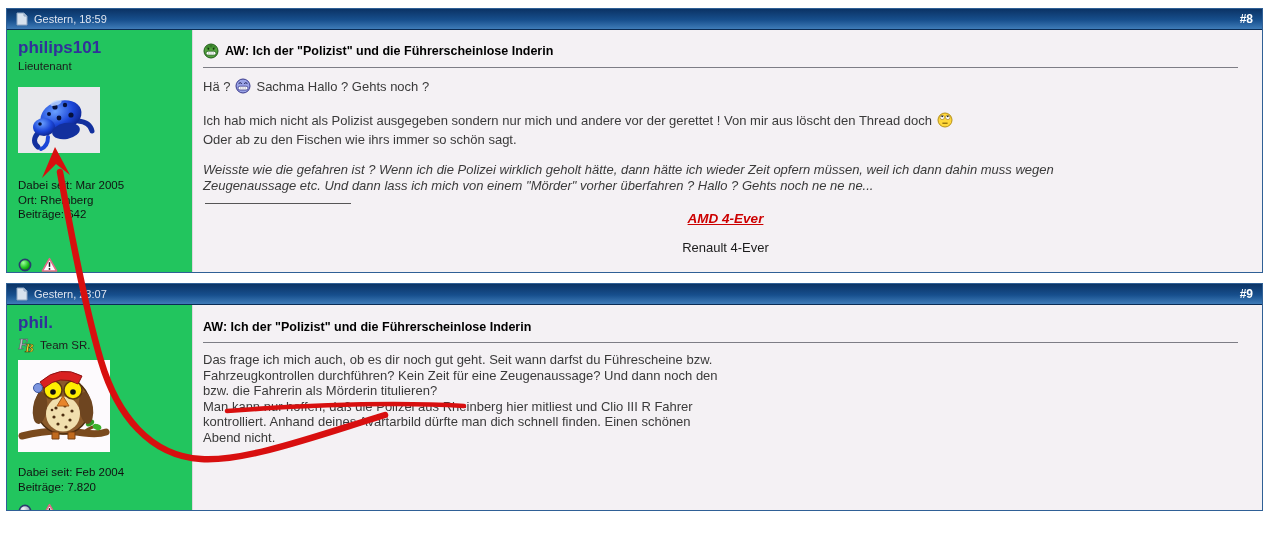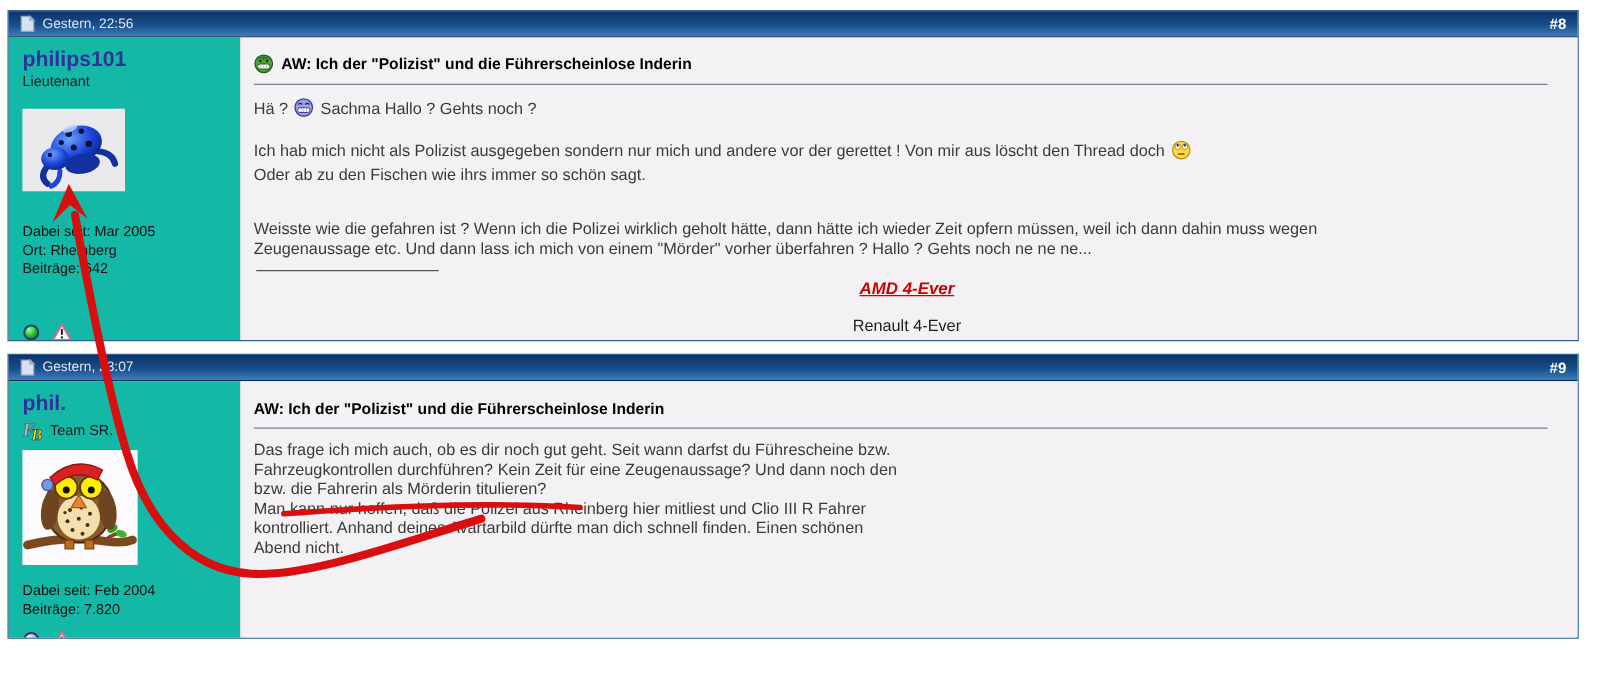--- a/index.html
+++ b/index.html
@@ -10,21 +10,21 @@
   .post-1 { top:8px;  height:265px; }
   .post-2 { top:283px; height:228px; }
 
   .post-header { height:21px; display:flex; align-items:center; padding:0 9px;
                  background:linear-gradient(180deg,#0b3365 0%,#174f8d 55%,#3f7cb8 100%);
                  border-bottom:1px solid #0a2c55; }
   .post-date { color:#dfe5f0; font-size:11px; margin-left:6px; }
   .post-num  { margin-left:auto; color:#ffffff; font-size:12px; font-weight:bold; text-decoration:none; }
 
   .post-body { display:flex; height:calc(100% - 21px); }
-  .user-col  { width:186px; background:#14b8a6; border-right:1px solid #ddd8dd;
+  .user-col  { width:186px; background:#22c55e; border-right:1px solid #ddd8dd;
                padding:8px 8px 0 11px; overflow:hidden; }
   .msg-col   { flex:1; background:#f4f1f4; padding:7px 14px 0 10px; overflow:hidden; }
 
   .username { font-size:17px; font-weight:bold; color:#31319a; text-decoration:none; display:inline-block; }
   .user-rank { font-size:11.5px; color:#1c1c1c; margin-top:2px; }
   .badge-row { display:flex; align-items:center; margin-top:3px; font-size:11.5px; color:#1c1c1c; }
   .badge-row svg { margin-right:3px; }
 
   .avatar-box { margin-top:15px; }
   .avatar-frog { width:82px; height:66px; background:#e9e9ec; }
@@ -40,21 +40,21 @@
                padding-top:6px; white-space:nowrap; }
   .msg-title .smiley { margin-right:6px; }
   .title-rule { border:none; border-top:1px solid #7d7d85; margin:8px 10px 0 0; }
 
   .msg-text { font-size:13px; color:#3a3a3a; white-space:nowrap; }
   .line1 { margin-top:10px; display:flex; align-items:center; }
   .line1 .smiley { margin:0 5px; }
   .para2 { margin-top:18px; display:flex; align-items:center; }
   .para2 .smiley { margin-left:5px; }
   .para3 { margin-top:4px; }
-  .para4 { margin-top:28px; line-height:15.5px; }
+  .para4 { margin-top:15px; line-height:15.5px;font-style:italic; }
 
   .sig-rule { width:146px; border:none; border-top:1px solid #555; margin:10px 0 0 2px; }
   .sig-line1 { margin-top:5px; text-align:center; }
   .sig-line1 a { color:#cc0000; font-weight:bold; font-style:italic; font-size:13.5px;
                  text-decoration:underline; }
   .sig-line2 { margin-top:13px; text-align:center; font-size:13px; color:#1c1c1c; }
 
   .body-lines { margin-top:9px; font-size:13px; color:#3a3a3a; line-height:15.5px; white-space:nowrap; }
 
   .overlay { position:absolute; left:0; top:0; width:1280px; height:550px;
@@ -65,21 +65,21 @@
 <body>
 
 <div class="post post-1 p1">
   <div class="post-header">
     <span class="smiley">
       <svg width="12" height="14" viewBox="0 0 12 14">
           <path d="M1,1 h7 l3,3 v9 h-10 z" fill="#d7e2ee" stroke="#8ea6c2"></path>
           <path d="M8,1 v3 h3 z" fill="#b6c8dc" stroke="#8ea6c2"></path>
         </svg>
     </span>
-    <span class="post-date">Gestern, 22:56</span>
+    <span class="post-date">Gestern, 18:59</span>
     <a href="#" class="post-num">#8</a>
   </div>
 
   <div class="post-body">
     <div class="user-col">
       <a href="#" class="username">philips101</a>
       <div class="user-rank">Lieutenant</div>
 
       <div class="avatar-box">
         <span style="display:inline-block;line-height:0;">

